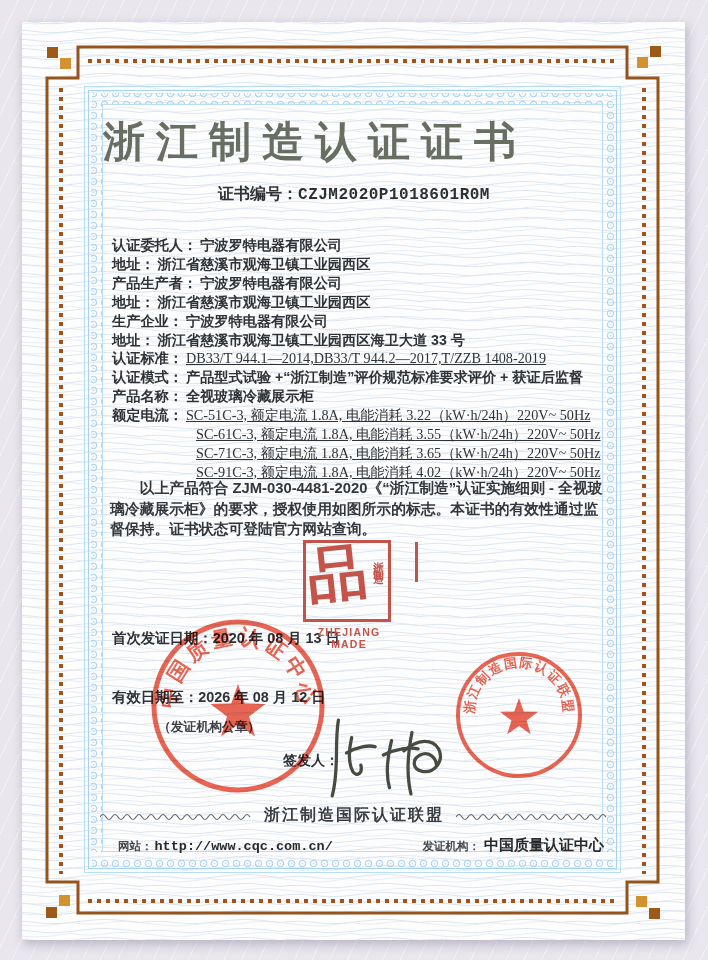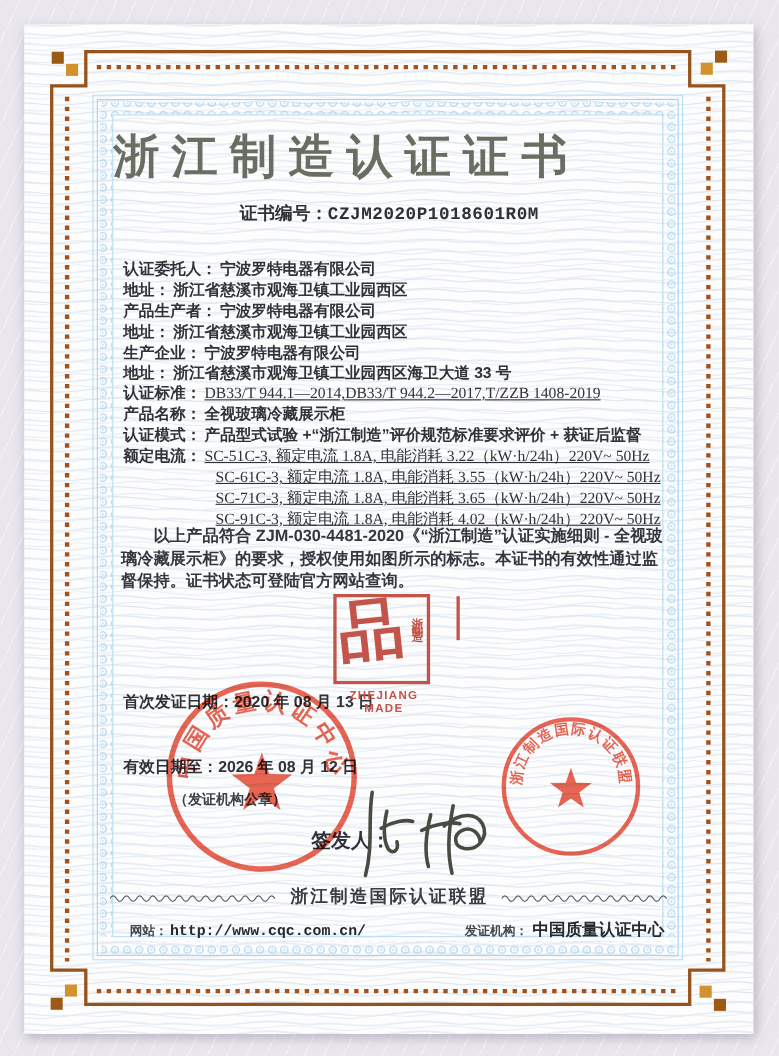--- a/index.html
+++ b/index.html
@@ -42,21 +42,21 @@
     font-family:"DejaVu Serif", serif;font-size:60px;line-height:76px;font-weight:bold;
     color:#c2544a;transform:rotate(-6deg);}
   .logo-side{position:absolute;right:2px;top:10px;writing-mode:vertical-rl;
     font-size:10.5px;letter-spacing:4px;color:#c2544a;font-weight:700;}
   .logo-caption{width:92px;margin-top:4px;text-align:center;font-size:10.5px;
     letter-spacing:1.2px;color:#c2544a;font-weight:700;}
   .logo-rule{position:absolute;left:112px;top:2px;width:2.5px;height:40px;background:#c2544a;}
 
   .dateline{position:absolute;left:112px;font-size:14.4px;color:#2e3135;font-weight:700;}
   .sealnote{position:absolute;left:158px;top:719px;font-size:12.8px;color:#3d4046;font-weight:600;}
-  .signer{position:absolute;left:283px;top:752px;font-size:18px;color:#2f3238;font-weight:600;}
+  .signer{position:absolute;left:283px;top:752px;font-size:14px;color:#2f3238;font-weight:600;}
   svg.signature{position:absolute;left:318px;top:710px;z-index:3;}
 
   svg.seal{position:absolute;z-index:3;opacity:.82;mix-blend-mode:multiply;}
   .seal-left{left:148px;top:616px;}
   .seal-right{left:452px;top:648px;}
 
   .banner{position:absolute;left:0;top:805px;width:708px;display:flex;
     align-items:center;justify-content:center;gap:12px;}
   .banner-text{font-size:16px;font-weight:700;letter-spacing:2px;color:#3a3d43;}
   .footer{position:absolute;left:118px;top:836px;width:486px;display:flex;
@@ -127,22 +127,22 @@
     </div>
 
     <div class="fields">
       <div class="frow"><span class="flabel">认证委托人：</span><span class="fvalue">宁波罗特电器有限公司</span></div>
       <div class="frow"><span class="flabel">地址：</span><span class="fvalue">浙江省慈溪市观海卫镇工业园西区</span></div>
       <div class="frow"><span class="flabel">产品生产者：</span><span class="fvalue">宁波罗特电器有限公司</span></div>
       <div class="frow"><span class="flabel">地址：</span><span class="fvalue">浙江省慈溪市观海卫镇工业园西区</span></div>
       <div class="frow"><span class="flabel">生产企业：</span><span class="fvalue">宁波罗特电器有限公司</span></div>
       <div class="frow"><span class="flabel">地址：</span><span class="fvalue">浙江省慈溪市观海卫镇工业园西区海卫大道 33 号</span></div>
       <div class="frow std"><span class="flabel">认证标准：</span><span class="fvalue">DB33/T 944.1—2014,DB33/T 944.2—2017,T/ZZB 1408-2019</span></div>
+      <div class="frow"><span class="flabel">认证模式：</span><span class="fvalue">产品型式试验 +“浙江制造”评价规范标准要求评价 + 获证后监督</span></div>
       <div class="frow"><span class="flabel">产品名称：</span><span class="fvalue">全视玻璃冷藏展示柜</span></div>
-      <div class="frow"><span class="flabel">认证模式：</span><span class="fvalue">产品型式试验 +“浙江制造”评价规范标准要求评价 + 获证后监督</span></div>
       <div class="frow model"><span class="flabel">额定电流：</span><span class="fvalue">SC-51C-3, 额定电流 1.8A, 电能消耗 3.22（kW·h/24h）220V~ 50Hz</span></div>
       <div class="frow model indent"><span class="fvalue">SC-61C-3, 额定电流 1.8A, 电能消耗 3.55（kW·h/24h）220V~ 50Hz</span></div>
       <div class="frow model indent"><span class="fvalue">SC-71C-3, 额定电流 1.8A, 电能消耗 3.65（kW·h/24h）220V~ 50Hz</span></div>
       <div class="frow model indent"><span class="fvalue">SC-91C-3, 额定电流 1.8A, 电能消耗 4.02（kW·h/24h）220V~ 50Hz</span></div>
     </div>
 
     <div class="statement">以上产品符合 ZJM-030-4481-2020《“浙江制造”认证实施细则 - 全视玻璃冷藏展示柜》的要求，授权使用如图所示的标志。本证书的有效性通过监督保持。证书状态可登陆官方网站查询。</div>
 
     <div class="logo">
       <div class="logo-square">

